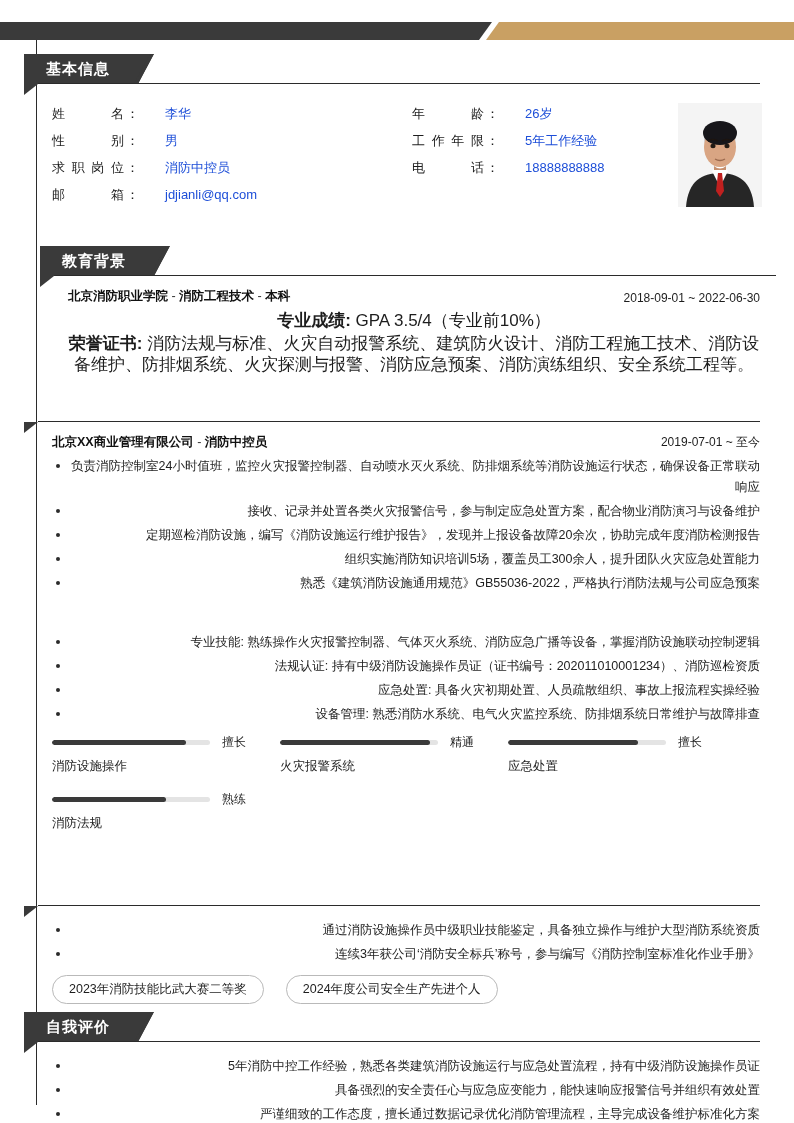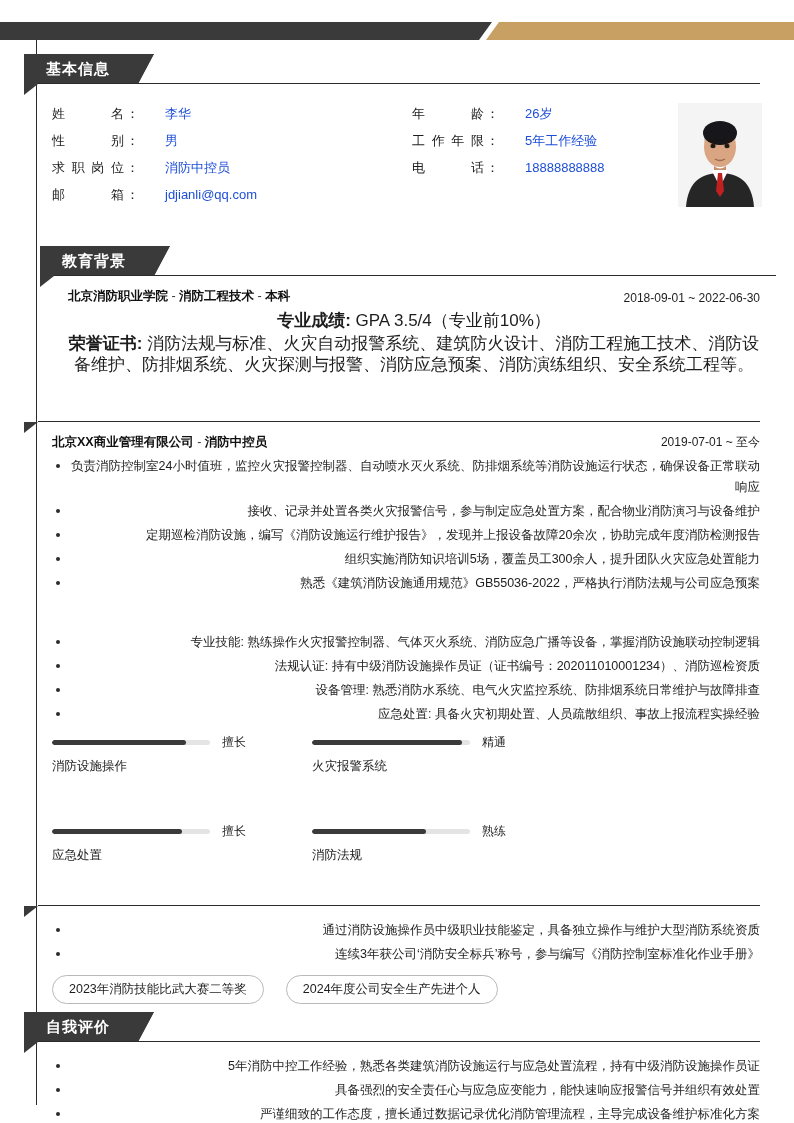--- a/index.html
+++ b/index.html
@@ -96,21 +96,21 @@
     position: relative; padding-left: 18px; font-size: 12.5px;
     line-height: 21px; margin-bottom: 3px; color: #1d1d1d;
   }
   ul.bullets li::before {
     content: ""; position: absolute; left: 4px; top: 8px;
     width: 4px; height: 4px; border-radius: 50%; background: #2b2b2b;
   }
   ul.bullets li b { font-weight: normal; }
 
   
-  .bars { display: flex; flex-wrap: wrap; padding-left: 52px; padding-top: 6px; gap: 32px; }
+  .bars { display: flex; flex-wrap: wrap; padding-left: 52px; padding-top: 6px; }
   .bar-cell { width: 228px; margin-bottom: 16px; }
   .bar-top { display: flex; align-items: center; }
   .track {
     position: relative; width: 158px; height: 5px; border-radius: 3px;
     background: #e4e4e4; overflow: hidden;
   }
   .fill { position: absolute; left: 0; top: 0; height: 5px; border-radius: 3px; background: #3a3a3a; }
   .bar-level { margin-left: 12px; font-size: 12px; color: #1d1d1d; }
   .bar-name { font-size: 12.5px; color: #1d1d1d; margin-top: 7px; }
 
@@ -260,26 +260,26 @@
       <ul class="bullets">
         <li>
           <b>专业技能:</b>
           <span>熟练操作火灾报警控制器、气体灭火系统、消防应急广播等设备，掌握消防设施联动控制逻辑</span>
         </li>
         <li>
           <b>法规认证:</b>
           <span>持有中级消防设施操作员证（证书编号：202011010001234）、消防巡检资质</span>
         </li>
         <li>
+          <b>应急处置:</b>
+          <span>具备火灾初期处置、人员疏散组织、事故上报流程实操经验</span>
+        </li>
+        <li>
           <b>设备管理:</b>
           <span>熟悉消防水系统、电气火灾监控系统、防排烟系统日常维护与故障排查</span>
-        </li>
-        <li>
-          <b>应急处置:</b>
-          <span>具备火灾初期处置、人员疏散组织、事故上报流程实操经验</span>
         </li>
       </ul>
     </div>
     <div class="bars">
       <div class="bar-cell">
         <div class="bar-top">
           <div class="track">
             <div class="fill" id="fill0" style="width: 85%;"></div>
           </div>
           <span class="bar-level">擅长</span>

